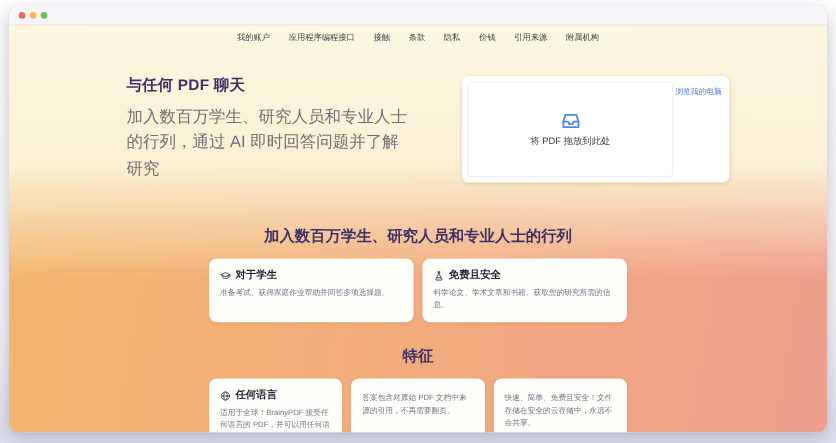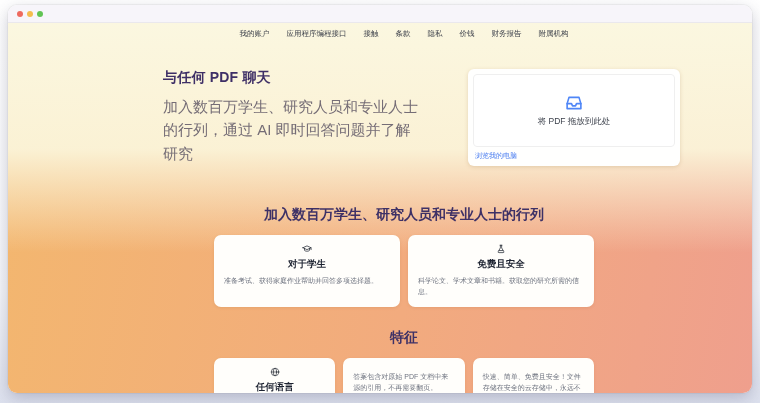--- a/index.html
+++ b/index.html
@@ -21,40 +21,39 @@
   }
   .dot{width:6px;height:6px;border-radius:50%;display:inline-block;cursor:pointer;}
   .dot.red{background:#ee6a5f;}
   .dot.yellow{background:#f5bd4f;}
   .dot.green{background:#61c454;}
   .content{
     position:relative;height:calc(100% - 18px);
     background:
       linear-gradient(180deg,rgba(251,247,224,1) 0%,rgba(251,245,218,.95) 34%,rgba(251,245,218,0) 62%),
       linear-gradient(100deg,#f3b76e 0%,#f2ab7e 55%,#ef9f8d 100%);
-    padding-left: 48px;
   }
   nav{
     height:22px;display:flex;align-items:center;justify-content:center;gap:17px;
   }
   nav a{
     font-size:7.5px;color:#3b3f49;text-decoration:none;cursor:pointer;font-weight:500;
   }
   .hero{position:relative;height:141px;}
   .hero-text{position:absolute;left:107px;top:24px;width:270px;}
   .hero-text h1{
     margin:0;font-size:14px;font-weight:800;color:#3e2f66;letter-spacing:.2px;
   }
   .hero-text p{
     margin:8px 0 16px 0;font-size:15px;line-height:1.55;color:#756d76;width:262px;
   }
   .upload-card{
-    position:absolute;left:412px;top:24px;width:212px;height:97px;
+    position:absolute;left:412px;top:24px;width:243px;height:97px;
     background:#fffffe;border-radius:6px;box-shadow:0 1px 4px rgba(140,90,40,.20);
-    display:flex;flex-direction:column;padding:5px;box-sizing:border-box;
+    display:flex;flex-direction:row;padding:5px;box-sizing:border-box;
   }
   .dropzone{
     flex:1;border:1px solid #efefef;border-radius:4px;background:#fff;
     display:flex;flex-direction:column;align-items:center;justify-content:center;gap:3px;
     cursor:pointer;
   }
   .dropzone-label{font-size:8.5px;color:#3a3f4a;}
   .browse{
     font-size:7px;color:#4a7df0;text-decoration:none;cursor:pointer;
     padding:4px 2px 0 2px;align-self:flex-start;
@@ -65,21 +64,21 @@
   .sec-head.features{margin-top:22px;}
   .cards{
     width:380px;margin:11px auto 0 auto;display:flex;gap:8px;align-items:stretch;
   }
   .card{
     flex:1;background:#fffefb;border-radius:7px;box-shadow:0 1px 3px rgba(170,110,55,.18);
     padding:9px 10px;box-sizing:border-box;min-height:58px;
   }
   .cards.row2 .card{min-height:64px;}
   .card-title{
-    display:flex;align-items:center;gap:4px;color:#1c2230;font-size:9.5px;font-weight:700;flex-direction:column;
+    display:flex;align-items:center;gap:4px;color:#1c2230;font-size:9.5px;font-weight:700;
   }
   .card-title svg{flex:0 0 auto;}
   .card-body{
     margin:5px 0 0 0;font-size:7px;line-height:1.55;color:#6f7480;
   }
   .icon{color:#262b36;}
 </style>
 </head>
 <body>
 
@@ -92,21 +91,21 @@
 
   <div class="content">
 
     <nav>
       <a>我的账户</a>
       <a>应用程序编程接口</a>
       <a>接触</a>
       <a>条款</a>
       <a>隐私</a>
       <a>价钱</a>
-      <a>财务报告</a>
+      <a>引用来源</a>
       <a>附属机构</a>
     </nav>
 
     <section class="hero">
       <div class="hero-text">
         <h1>与任何 PDF 聊天</h1>
         <p>加入数百万学生、研究人员和专业人士的行列，通过 AI 即时回答问题并了解研究</p>
       </div>
 
       <div class="upload-card">

